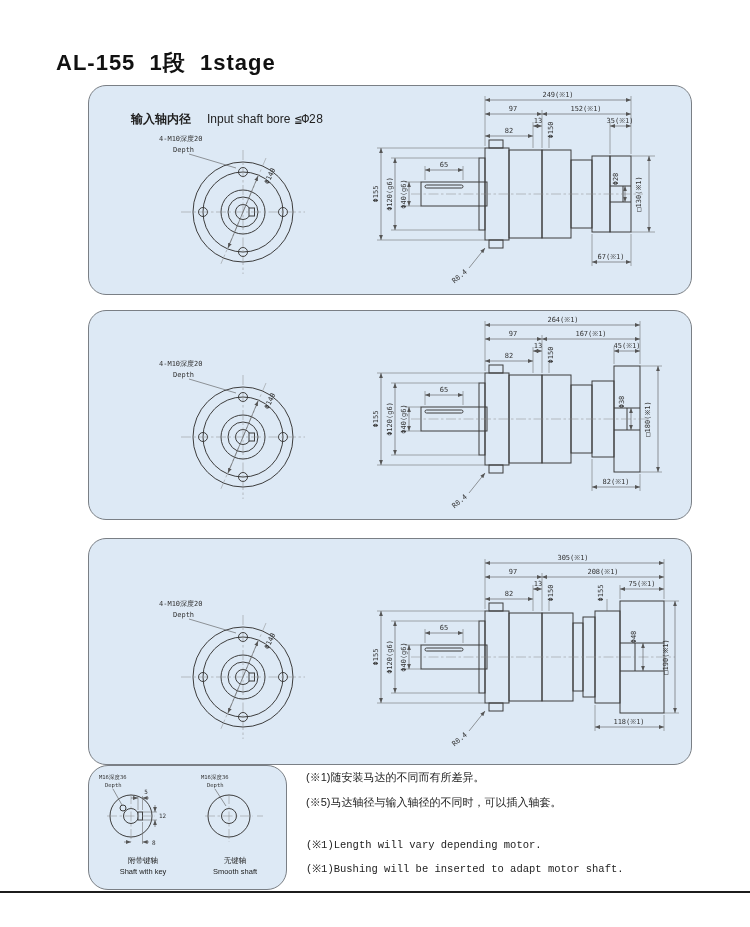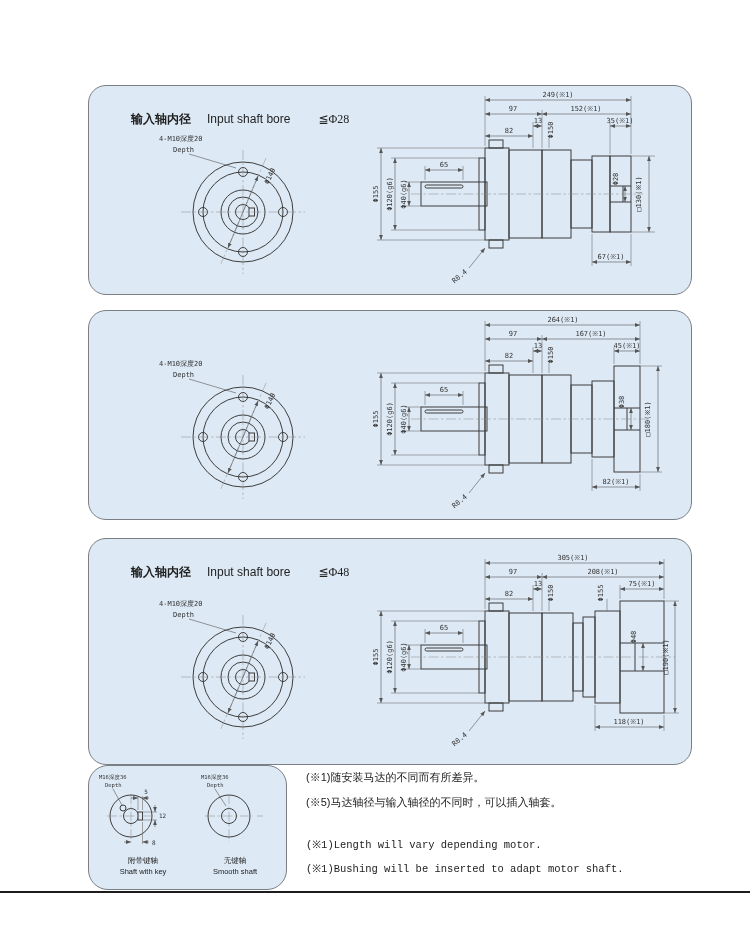--- a/index.html
+++ b/index.html
@@ -8,21 +8,21 @@
   #page-title{position:absolute;left:56px;top:48px;font-size:22px;font-weight:bold;
         letter-spacing:1px;white-space:pre;color:#111;}
   .panel{position:absolute;left:88px;width:602px;background:#dde9f5;
         border:1px solid #7a7f85;border-radius:18px;}
   #panel1{top:85px;height:208px;}
   #panel2{top:310px;height:208px;}
   #panel3{top:538px;height:225px;}
   .panel-header{position:absolute;top:11px;left:22px;font-size:12px;color:#222;white-space:pre;}
   .hdr-cn{font-weight:bold;}
   .hdr-en{font-family:Liberation Sans, sans-serif;margin-left:16px;}
-  .hdr-limit{font-family:Liberation Serif, serif;margin-left:28px;}
+  .hdr-limit{font-family:Liberation Mono, monospace;margin-left:4px;}
   svg{position:absolute;}
   svg text{font-family:"DejaVu Sans Mono",monospace;font-size:7px;fill:#333;}
   .part rect,.part line,.part circle{fill:none;stroke:#3d3d3d;stroke-width:1;}
   .ext line{stroke:#666;stroke-width:0.55;}
   .dim{stroke:#555;stroke-width:0.6;fill:none;}
   .cl{stroke:#888;stroke-width:0.5;stroke-dasharray:10 2.5 2.5 2.5;fill:none;}
   .front-svg{left:44px;top:34px;}
   .side-svg{right:6px;top:4px;}
   #panel3 .front-svg{top:46px;}
   #panel3 .side-svg{top:14px;}
@@ -44,20 +44,21 @@
 <svg width="0" height="0" style="position:absolute" aria-hidden="true">
   <defs>
     <marker id="ae" viewBox="0 0 10 10" refX="8.5" refY="5" markerWidth="6" markerHeight="6" orient="auto-start-reverse" markerUnits="userSpaceOnUse">
       <path d="M0 1.8 L8.5 5 L0 8.2 Z" fill="#555"></path>
     </marker>
   </defs>
 </svg>
 
 <div id="page">
 
+  <div id="page-title">AL-155  1段  1stage</div>
 
   <div class="panel" id="panel1">
     <div class="panel-header">
       <span class="hdr-cn">输入轴内径</span><span class="hdr-en">Input shaft bore</span><span class="hdr-limit">≦Φ28</span>
     </div>
 
     <svg class="front-svg" width="210" height="168" viewBox="0 0 210 168">
       <g class="part">
         <circle cx="110" cy="92" r="50"></circle>
           <circle cx="110" cy="92" r="40"></circle>
@@ -243,23 +244,20 @@
       <text x="33" y="104" text-anchor="middle" transform="rotate(-90 33 104)">Φ40(g6)</text>
       <text x="71" y="77" text-anchor="middle">65</text>
       <text x="251" y="87" text-anchor="middle" transform="rotate(-90 251 87)">Φ38</text>
       <text x="277" y="104" text-anchor="middle" transform="rotate(-90 277 104)">□180(※1)</text>
       <text x="243" y="169" text-anchor="middle">82(※1)</text>
       <text x="88" y="188" text-anchor="middle" transform="rotate(-40 88 188)">R0.4</text>
     </svg>
   </div>
 
   <div class="panel" id="panel3">
-    <div class="panel-header">
-      <span class="hdr-cn">输入轴内径</span><span class="hdr-en">Input shaft bore</span><span class="hdr-limit">≦Φ48</span>
-    </div>
 
     <svg class="front-svg" width="210" height="168" viewBox="0 0 210 168">
       <g class="part">
         <circle cx="110" cy="92" r="50"></circle>
           <circle cx="110" cy="92" r="40"></circle>
         <circle cx="110" cy="92" r="22"></circle>
           <circle cx="110" cy="92" r="15"></circle>
         <circle cx="110" cy="92" r="7.5"></circle>
         <rect x="116" y="88" width="5.5" height="8" style="fill:#dde9f5"></rect>
         <circle cx="110" cy="52" r="4.5"></circle>

